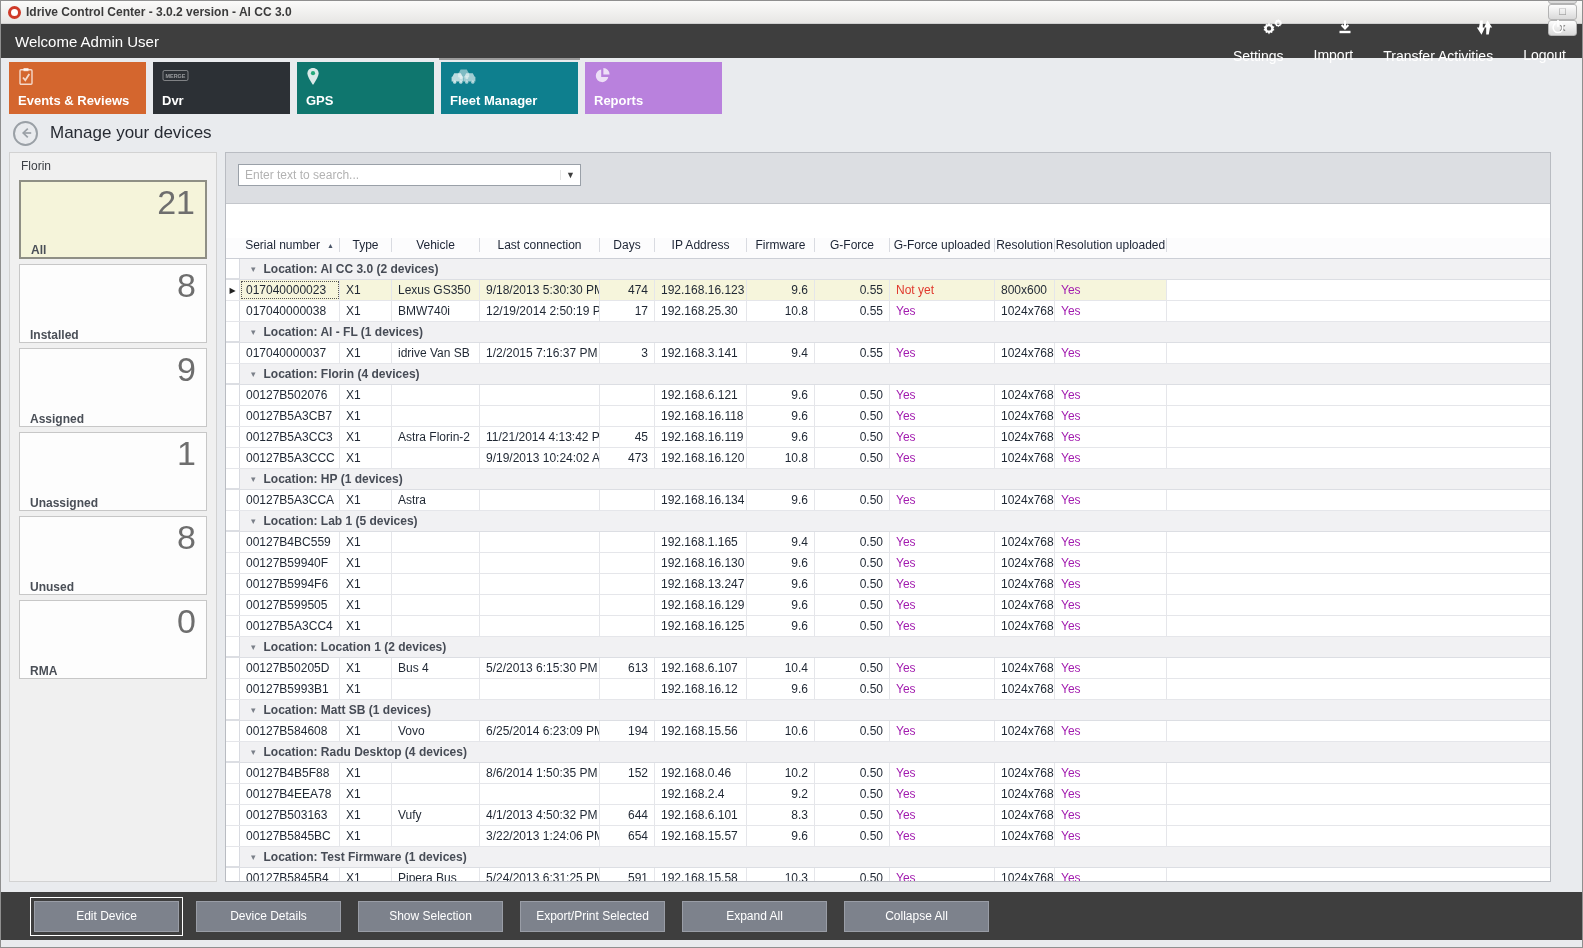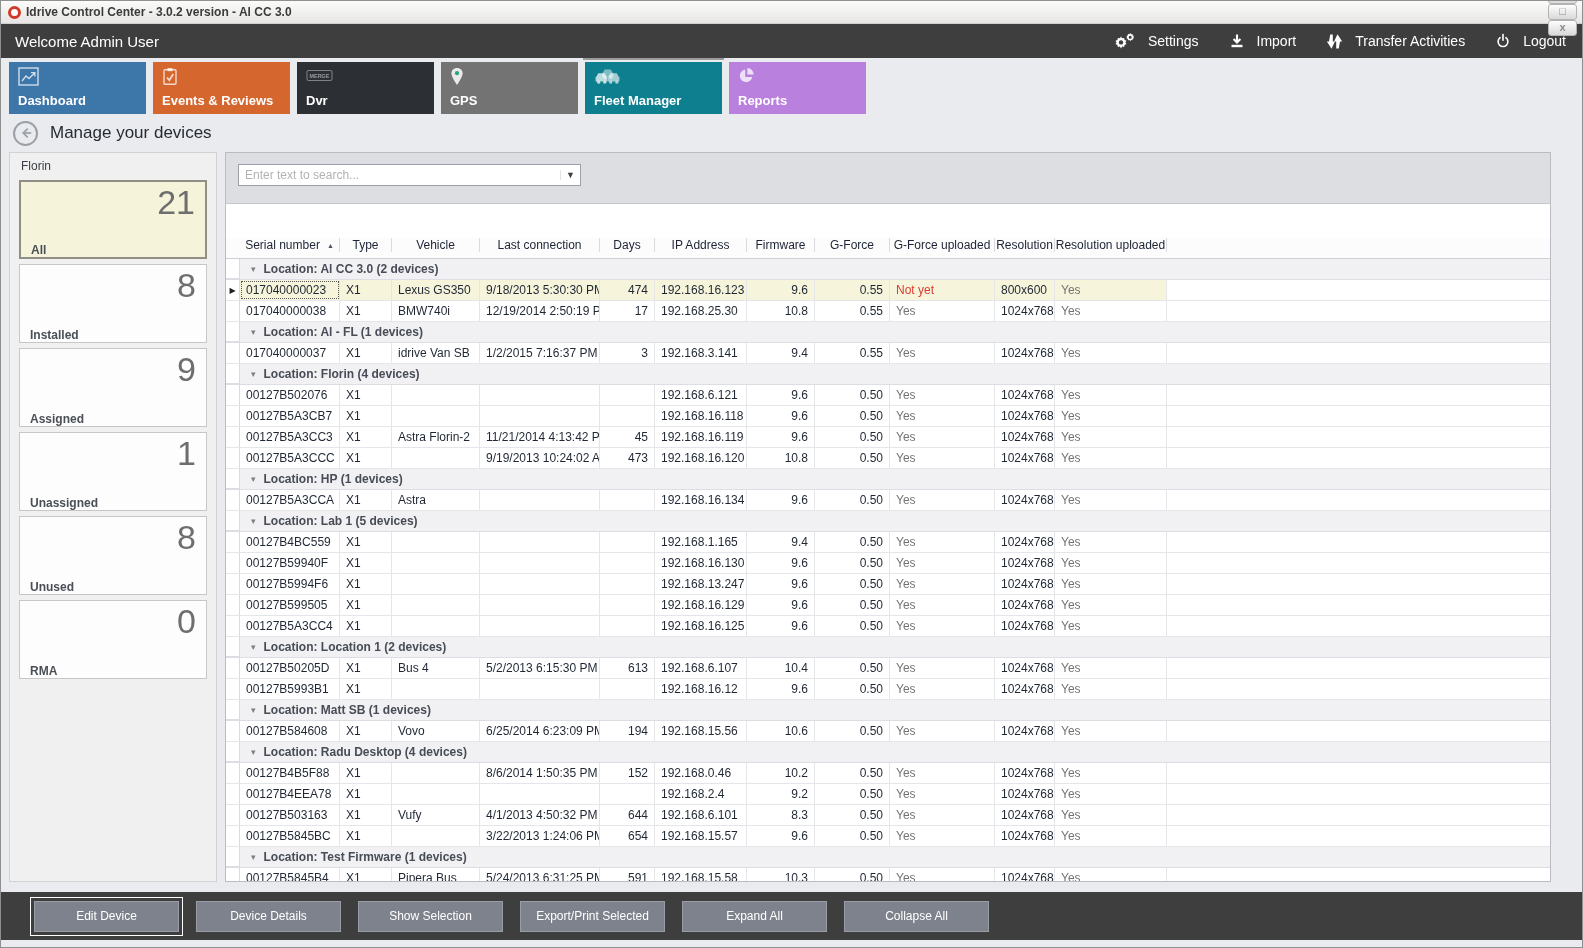--- a/index.html
+++ b/index.html
@@ -15,21 +15,21 @@
   .titlebar { height:23px; background:linear-gradient(#fbfbfa,#e7e6e4); display:flex; align-items:center; padding:0 5px; border-bottom:1px solid #cfcfcf;}
   .app-icon { width:13px; height:13px; border-radius:50%; border:3px solid #cf3a28; background:#fff; margin:0 5px 0 2px; }
   .title-text { font-size:12px; font-weight:bold; color:#3b3b3b; flex:1; }
   .win-btn { width:29px; height:16px; margin-left:3px; border:1px solid #b3b3b3; border-radius:3px;
     background:linear-gradient(#fefefe,#d9d9d9); color:#8a8a8a; font-size:11px; font-weight:bold;
     line-height:13px; text-align:center; }
   
   .topbar { height:34px; background:#3e3e3e; display:flex; align-items:center; padding:0 16px 0 14px; color:#fff; }
   .welcome { font-size:15px; }
   .menu { margin-left:auto; display:flex; gap:30px; align-items:center; }
-  .menu-item { display:flex; align-items:center; gap:12px; font-size:14px; cursor:default; }
+  .menu-item { display:flex; align-items:flex-end; gap:12px; font-size:14px; cursor:default;flex-direction:column; }
   .menu-item svg { display:block; }
   
   .tabstrip { height:56px; padding:4px 0 0 8px; display:flex; gap:7px; }
   .tab { width:137px; height:52px; position:relative; color:#fff; }
   .tab-icon { position:absolute; top:5px; left:9px; }
   .tab-label { position:absolute; bottom:6px; left:9px; font-size:13px; font-weight:bold; }
   .tab.active::before { content:""; position:absolute; top:-4px; left:-2px; right:-2px; height:2px; background:#9b9b9b; }
   
   .page-header { height:38px; display:flex; align-items:center; gap:12px; padding-left:12px; }
   .back-btn { width:25px; height:25px; border-radius:50%; border:2px solid #9aa0a6; display:flex; align-items:center; justify-content:center; background:transparent; }
@@ -55,21 +55,21 @@
   .sort-arrow { font-size:7px; color:#4a5568; }
   .icell { width:14px; flex:none; border-right:1px solid #d9dbe1; font-size:8px; color:#222; display:flex; align-items:center; justify-content:center; }
   .filler { flex:1; border-right:none !important; }
   .grow { display:flex; height:21px; background:#f1f1f3; border-bottom:1px solid #dcdee3; align-items:stretch; flex:none; }
   .grow .icell { background:#fff; border-bottom:1px solid #dcdee3; }
   .gcontent { flex:1; display:flex; align-items:center; padding-left:11px; gap:8px; font-size:12px; font-weight:bold; color:#474c56; }
   .gtri { font-size:9px; color:#7a7f88; font-weight:normal; }
   .drow { display:flex; height:21px; border-bottom:1px solid #e5e6ea; align-items:stretch; flex:none; font-size:12px; color:#1f2733; }
   .cell { border-right:1px solid #e5e6ea; padding:0 6px; display:flex; align-items:center; white-space:nowrap; overflow:hidden; }
   .cell.num { justify-content:flex-end; }
-  .cell.yes { color:#737373; }
+  .cell.yes { color:#a21caf; }
   .cell.notyet { color:#e0392d; }
   .drow.sel .cell:not(.filler) { background:#f6f5dc; }
   .drow.sel .focus-cell { outline:1px dotted #555; outline-offset:-2px; }
   
   .pager { margin-top:auto; height:21px; background:#f3f3f5; border-top:1px solid #d7d9de; display:flex; align-items:center; padding-left:8px; gap:10px; font-size:12px; color:#20283c; flex:none; }
   .pager-icon { font-size:9px; color:#3e4a5c; letter-spacing:-1px; }
   .pager-icon.disabled { color:#b9bcc2; }
   .pager-text { margin:0 14px; }
   
   .bottombar { position:absolute; left:0; right:0; bottom:7px; height:48px; background:#3e3e3e; display:flex; align-items:center; padding-left:33px; gap:17px; }
@@ -126,44 +126,36 @@
             <path d="M5.1 4.7a4.9 4.9 0 1 0 5.8 0"></path>
             <path d="M8 1.6v5.6"></path>
           </svg>
         </span>
         <span>Logout</span>
       </div>
     </div>
 </div>
 
 <div class="tabstrip" id="tabstrip">
-    <div class="tab" style="background: rgb(61, 118, 168);">
-      <span class="tab-icon"><svg width="21" height="19" viewBox="0 0 21 19" fill="none" stroke="rgba(255,255,255,.75)" stroke-width="1.4">
-          <rect x="1" y="1" width="19" height="17"></rect>
-          <path d="M4 14l4-5 3 2.5L16.5 6"></path>
-          <path d="M13 5.6h3.8v3.8"></path>
-        </svg></span>
-      <div class="tab-label">Dashboard</div>
-    </div>
     <div class="tab" style="background: rgb(212, 102, 46);">
       <span class="tab-icon"><svg width="16" height="19" viewBox="0 0 16 19" fill="none" stroke="rgba(255,255,255,.75)" stroke-width="1.4">
           <rect x="2" y="2.8" width="12" height="14.5" rx="1"></rect>
           <rect x="5.5" y="1" width="5" height="3.2" fill="rgba(255,255,255,.75)" stroke="none"></rect>
           <path d="M5 10.5l2.3 2.8L11.3 7" stroke-width="1.8"></path>
         </svg></span>
       <div class="tab-label">Events &amp; Reviews</div>
     </div>
     <div class="tab" style="background: rgb(44, 48, 53);">
       <span class="tab-icon"><svg width="27" height="17" viewBox="0 0 27 17">
           <rect x="1" y="3.5" width="25" height="10" rx="1.5" fill="none" stroke="rgba(255,255,255,.4)"></rect>
           <text x="13.5" y="11" font-size="5.4" font-weight="bold" fill="rgba(255,255,255,.5)" text-anchor="middle" font-family="Liberation Sans, sans-serif">MERGE</text>
         </svg></span>
       <div class="tab-label">Dvr</div>
     </div>
-    <div class="tab" style="background: #737373;">
+    <div class="tab" style="background: #0f766e;">
       <span class="tab-icon"><svg width="14" height="19" viewBox="0 0 14 19">
           <path d="M7 1C3.7 1 1.4 3.4 1.4 6.3 1.4 10.3 7 18 7 18s5.6-7.7 5.6-11.7C12.6 3.4 10.3 1 7 1z" fill="rgba(255,255,255,.85)"></path>
           <circle cx="7" cy="6.2" r="2.1" fill="#27a97b"></circle>
         </svg></span>
       <div class="tab-label">GPS</div>
     </div>
     <div class="tab active" style="background: rgb(14, 127, 142);">
       <span class="tab-icon"><svg width="28" height="18" viewBox="0 0 28 18" fill="rgba(255,255,255,.72)">
           <path d="M9 5.5l1.6-3h6.2l1.6 3 .8.6v4.2H8.2V6.1z" opacity=".65"></path>
           <circle cx="11" cy="10.8" r="1.5" opacity=".65"></circle>

